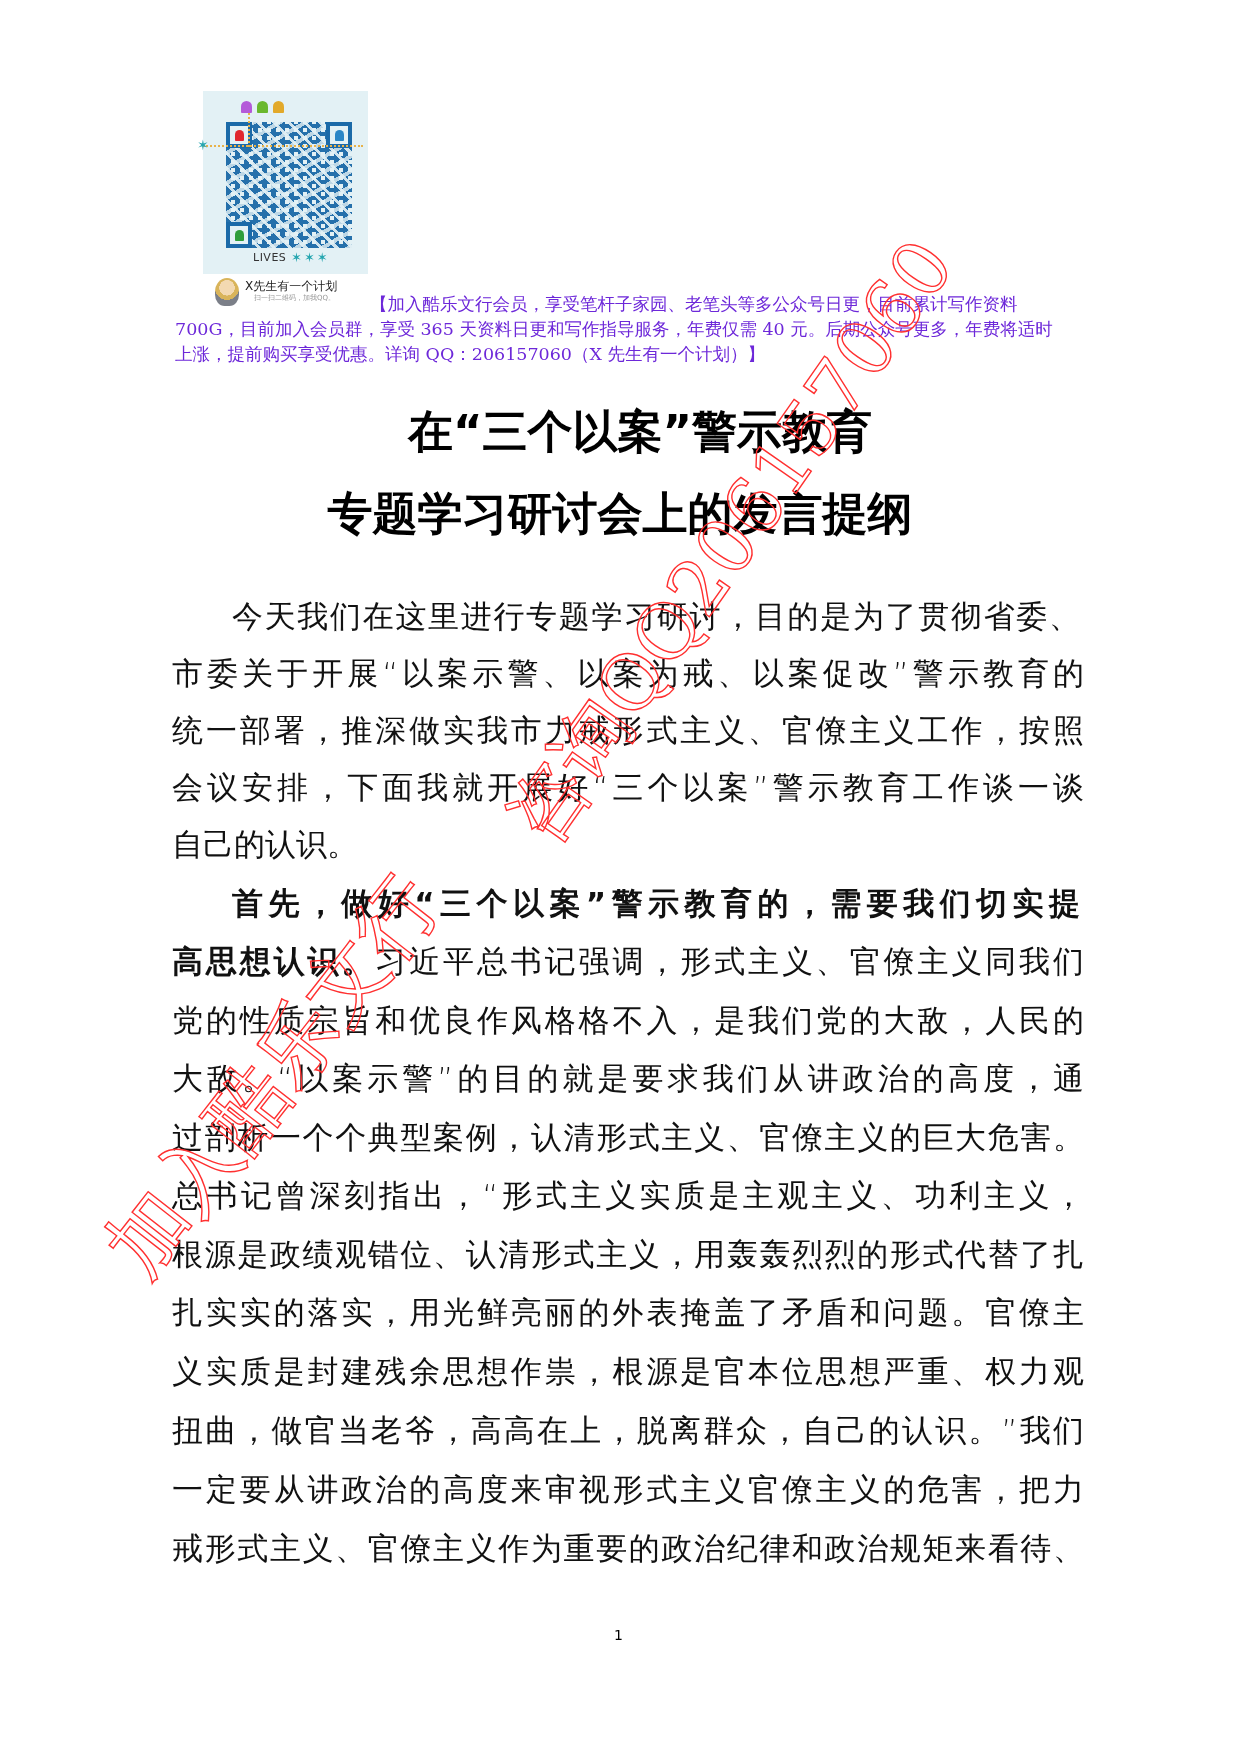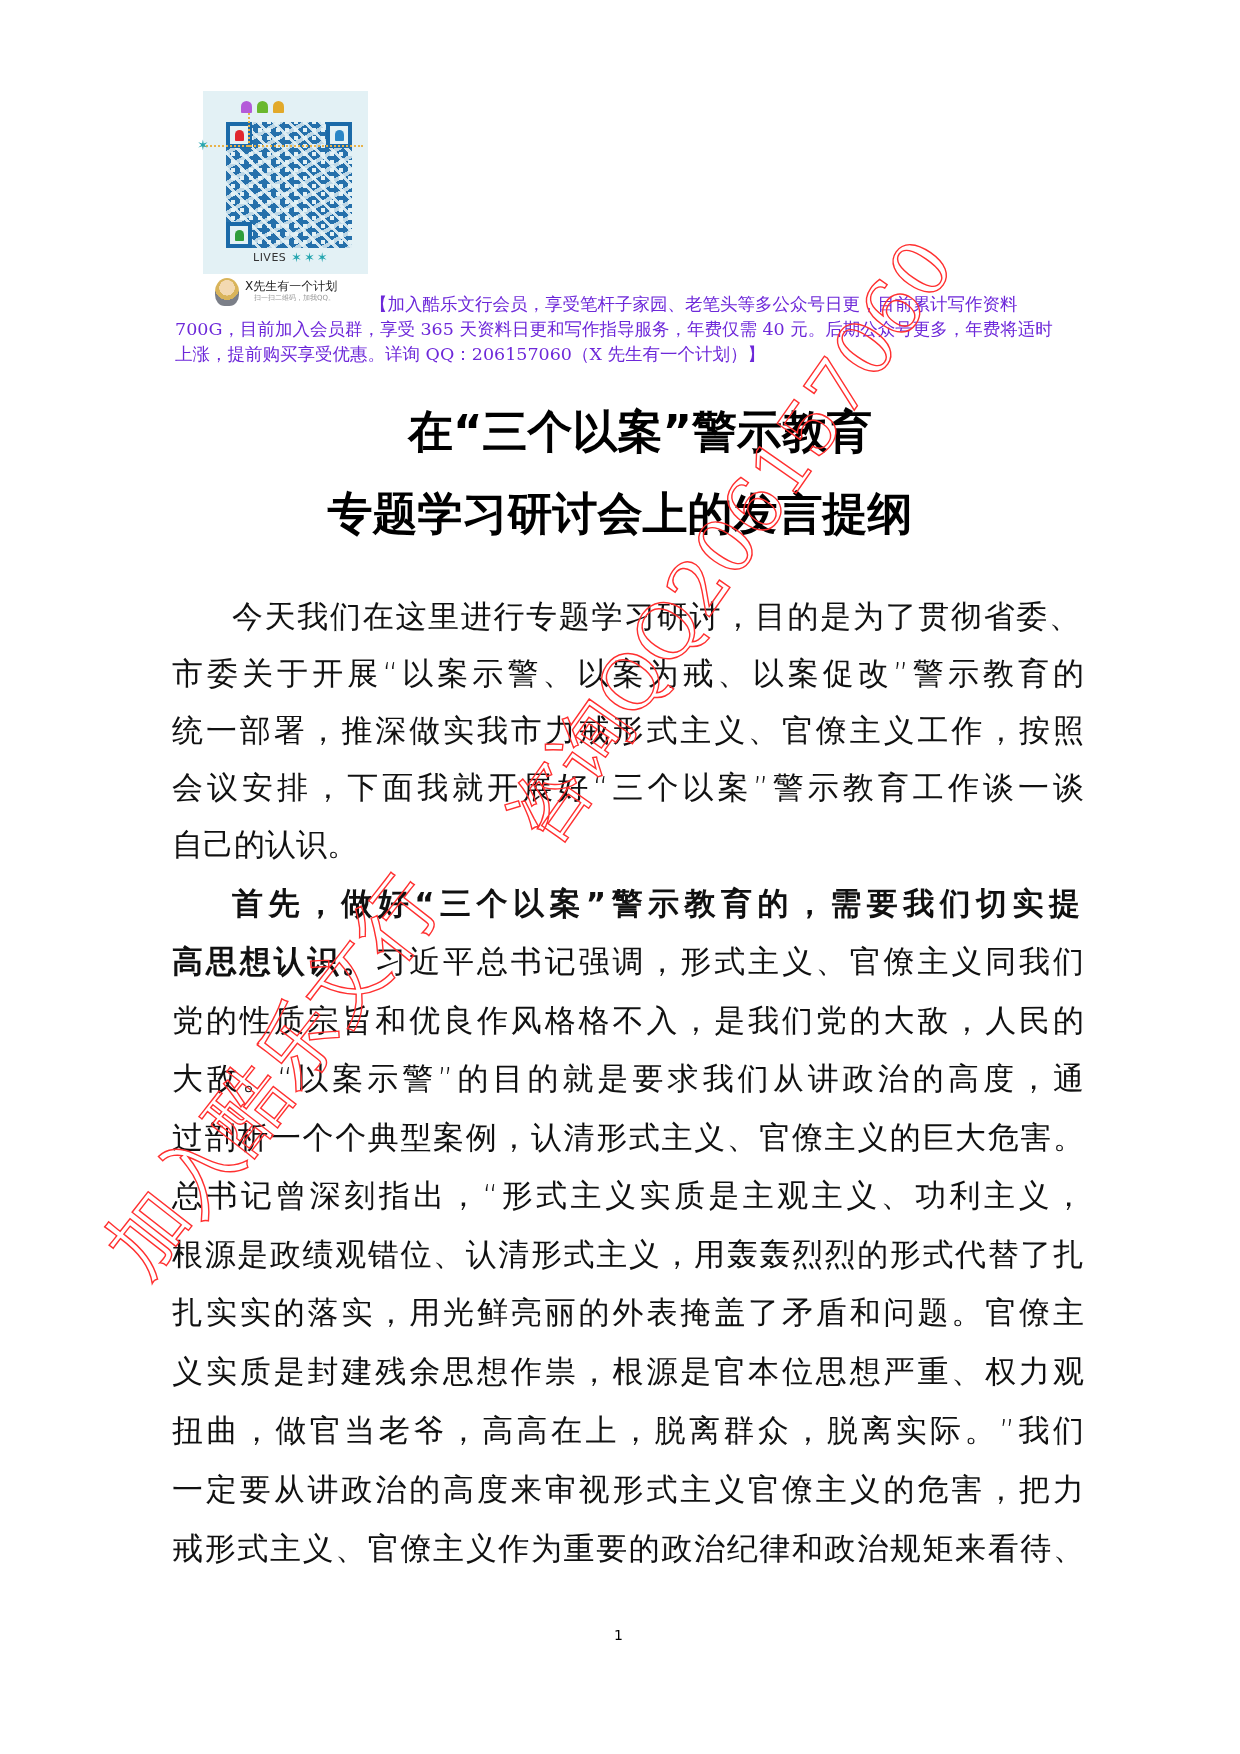--- a/index.html
+++ b/index.html
@@ -115,20 +115,20 @@
 
 <div class="line indent bold" style="top:883px">首先，做好“三个以案”警示教育的，需要我们切实提</div>
 <div class="line" style="top:941px"><span class="bold">高思想认识。</span><span>习近平总书记强调，形式主义、官僚主义同我们</span></div>
 <div class="line" style="top:1000px">党的性质宗旨和优良作风格格不入，是我们党的大敌，人民的</div>
 <div class="line" style="top:1058px">大敌。“以案示警”的目的就是要求我们从讲政治的高度，通</div>
 <div class="line" style="top:1117px">过剖析一个个典型案例，认清形式主义、官僚主义的巨大危害。</div>
 <div class="line" style="top:1175px">总书记曾深刻指出，“形式主义实质是主观主义、功利主义，</div>
 <div class="line" style="top:1234px">根源是政绩观错位、认清形式主义，用轰轰烈烈的形式代替了扎</div>
 <div class="line" style="top:1292px">扎实实的落实，用光鲜亮丽的外表掩盖了矛盾和问题。官僚主</div>
 <div class="line" style="top:1351px">义实质是封建残余思想作祟，根源是官本位思想严重、权力观</div>
-<div class="line" style="top:1410px">扭曲，做官当老爷，高高在上，脱离群众，脱离实际。”我们</div>
+<div class="line" style="top:1410px">扭曲，做官当老爷，高高在上，脱离群众，自己的认识。”我们</div>
 <div class="line" style="top:1469px">一定要从讲政治的高度来审视形式主义官僚主义的危害，把力</div>
 <div class="line" style="top:1528px">戒形式主义、官僚主义作为重要的政治纪律和政治规矩来看待、</div>
 
 <div class="page-num">1</div>
 
 <div class="wm wm1">咨询QQ206157060</div>
 <div class="wm wm2">加入酷乐文行</div>
 
 </body></html>

